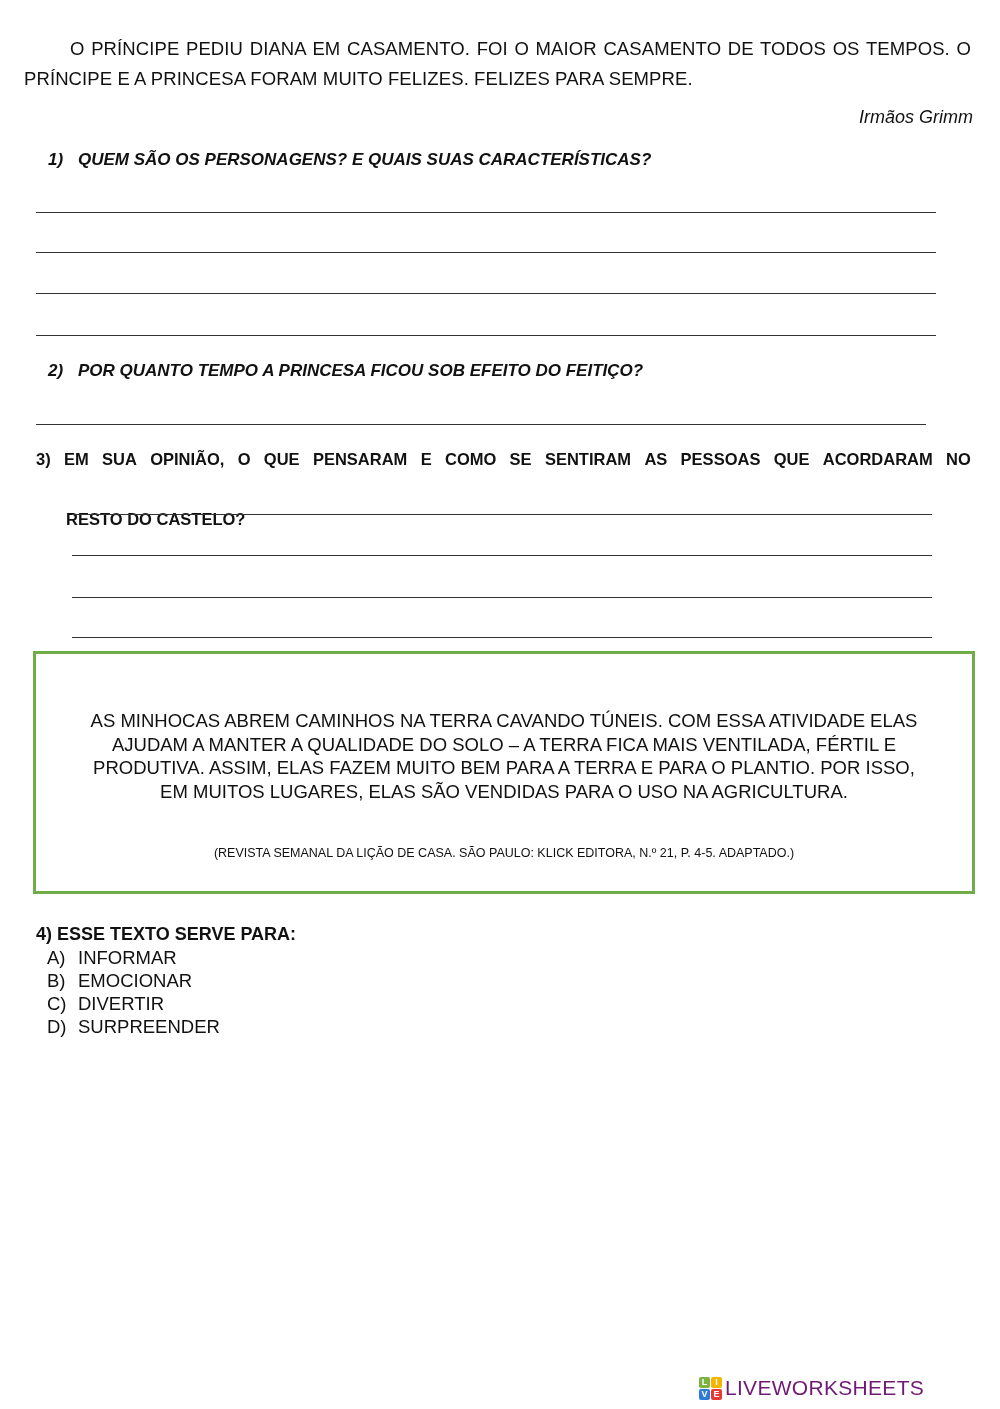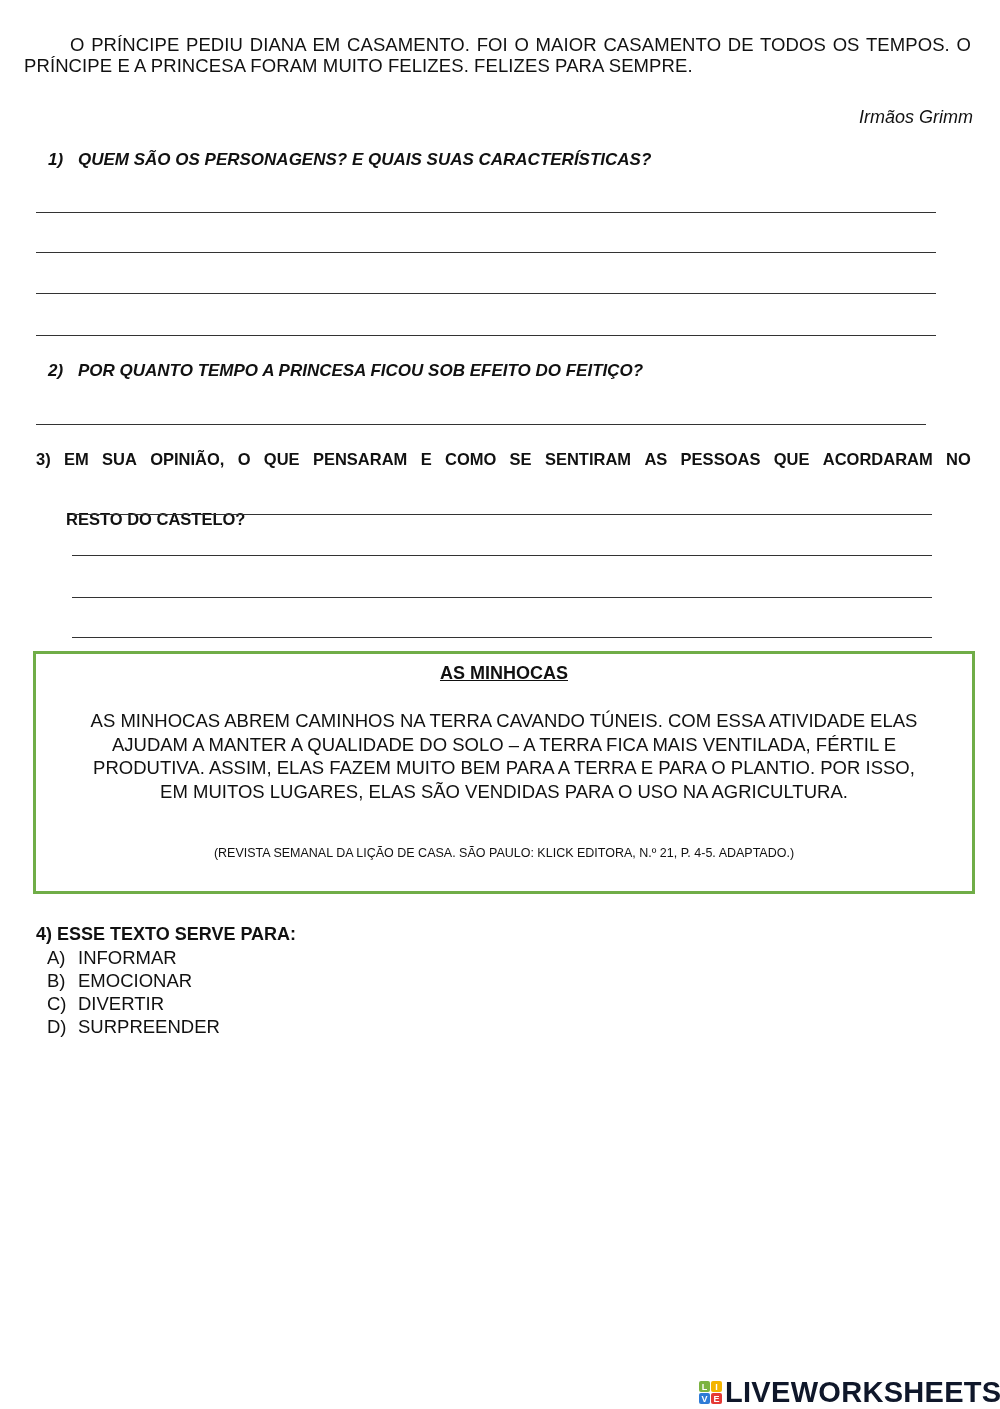--- a/index.html
+++ b/index.html
@@ -1,19 +1,19 @@
 <!DOCTYPE html>
 <html><head>
   <meta charset="utf-8">
   <style>
     html, body { margin: 0; padding: 0; background: #ffffff; }
     body { width: 1000px; height: 1409px; position: relative; overflow: hidden;
            font-family: "Liberation Sans", sans-serif; color: #111; }
     .abs { position: absolute; }
-    .story { left: 24px; top: 34px; width: 947px; font-size: 18.5px; line-height: 21px;
+    .story { left: 24px; top: 34px; width: 947px; font-size: 18.5px; line-height: 30px;
              text-align: justify; text-indent: 46px; letter-spacing: 0.1px; }
     .author { right: 27px; top: 107px; font-size: 18px; font-style: italic; }
     .q { font-weight: bold; font-size: 17px; left: 48px; font-style: italic; }
     .q .num { display: inline-block; width: 30px; }
     .q3 { left: 36px; top: 447px; width: 935px; font-weight: bold; font-size: 16.5px; line-height: 24px; }
     .q3 .row1 { display: flex; justify-content: space-between; }
     .q3 .row2 { padding-left: 30px; margin-top: 36px; }
     .line { height: 0; border-top: 1.5px solid #333; }
     .box { left: 33px; top: 651px; width: 936px; height: 237px; border: 3px solid #70ad47; }
     .box-title { position: absolute; left: 0; right: 0; top: 9px; text-align: center;
@@ -21,21 +21,21 @@
     .box-body { position: absolute; left: 10px; right: 10px; top: 55px; text-align: center;
                 font-size: 18.5px; line-height: 23.5px; }
     .box-src { position: absolute; left: 0; right: 0; top: 192px; text-align: center; font-size: 12.5px; }
     .q4 { left: 36px; top: 904px; font-weight: bold; font-size: 18px; margin-top: 20px; }
     .opts { left: 47px; top: 946px; font-size: 18.5px; line-height: 23px; }
     .opts .opt .letter { display: inline-block; width: 31px; }
     .logo { left: 699px; top: 1376px; display: flex; align-items: center; }
     .logo-grid { display: grid; grid-template-columns: 11px 11px; grid-template-rows: 11px 11px; gap: 1px; margin-right: 3px; }
     .logo-grid span { display: flex; align-items: center; justify-content: center; font-size: 9px;
                       font-weight: bold; color: #fff; border-radius: 2px; }
-    .logo-text { font-size: 29px; font-weight: bold; color: #0f172a; letter-spacing: 0.3px; }
+    .logo-text { font-size: 21px; font-weight: normal; color: #701a75; letter-spacing: 0.3px; }
   </style>
 </head>
 <body>
 
 <div class="abs story">O PRÍNCIPE PEDIU DIANA EM CASAMENTO. FOI O MAIOR CASAMENTO DE TODOS OS TEMPOS. O PRÍNCIPE E A PRINCESA FORAM MUITO FELIZES. FELIZES PARA SEMPRE.</div>
 <div class="abs author">Irmãos Grimm</div>
 
 <div class="abs q" style="top:150px;">
   <span class="num">1)</span><span>QUEM SÃO OS PERSONAGENS? E QUAIS SUAS CARACTERÍSTICAS?</span>
 </div>
@@ -69,21 +69,20 @@
     <span>NO</span>
   </div>
   <div class="row2">RESTO DO CASTELO?</div>
 </div>
 <div class="abs line" style="left:72px; width:860px; top:514px;"></div>
 <div class="abs line" style="left:72px; width:860px; top:555px;"></div>
 <div class="abs line" style="left:72px; width:860px; top:597px;"></div>
 <div class="abs line" style="left:72px; width:860px; top:637px;"></div>
 
 <div class="abs box">
-  <div class="box-title">AS MINHOCAS</div>
   <div class="box-body">
     <div>AS MINHOCAS ABREM CAMINHOS NA TERRA CAVANDO TÚNEIS. COM ESSA ATIVIDADE ELAS</div>
     <div>AJUDAM A MANTER A QUALIDADE DO SOLO – A TERRA FICA MAIS VENTILADA, FÉRTIL E</div>
     <div>PRODUTIVA. ASSIM, ELAS FAZEM MUITO BEM PARA A TERRA E PARA O PLANTIO. POR ISSO,</div>
     <div>EM MUITOS LUGARES, ELAS SÃO VENDIDAS PARA O USO NA AGRICULTURA.</div>
   </div>
   <div class="box-src">(REVISTA SEMANAL DA LIÇÃO DE CASA. SÃO PAULO: KLICK EDITORA, N.º 21, P. 4-5. ADAPTADO.)</div>
 </div>
 
 <div class="abs q4">

